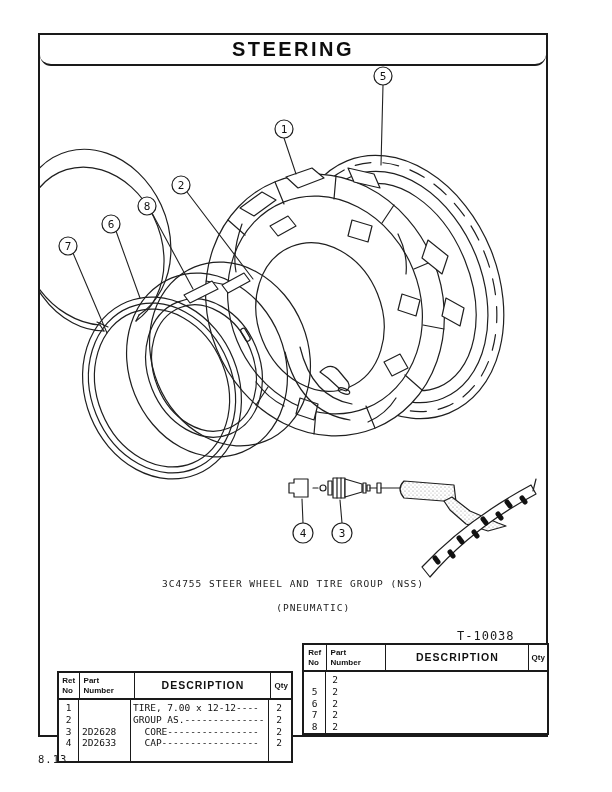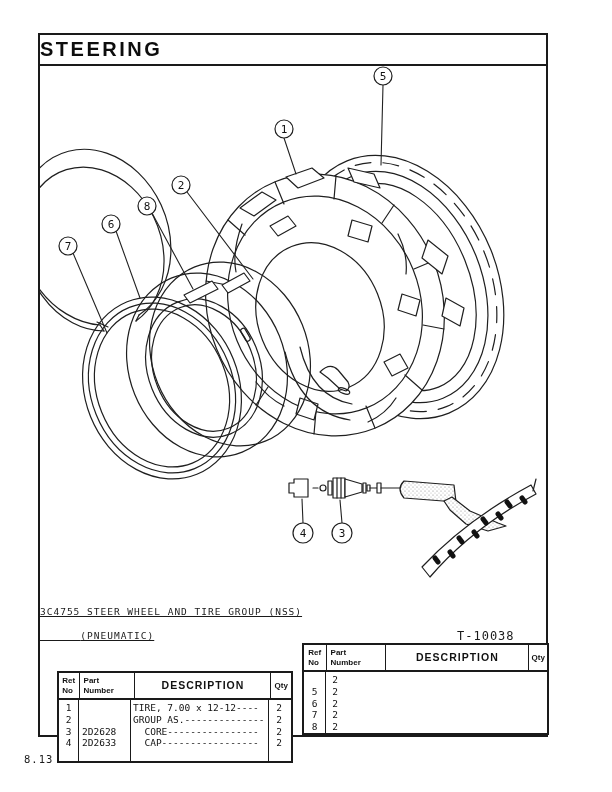--- a/index.html
+++ b/index.html
@@ -6,30 +6,30 @@
   .page{
     position:relative;width:612px;height:792px;background:#ffffff;
     font-family:"DejaVu Sans Mono",monospace;color:#111;overflow:hidden;
   }
   .frame{
     position:absolute;left:38px;top:33px;width:506px;height:700px;
     border:2px solid #1a1a1a;background:#fff;
   }
   .titlebar{
     position:absolute;left:0;top:0;width:100%;height:29px;
-    border-bottom:2px solid #1a1a1a;display:flex;align-items:center;justify-content:flex-start;
+    border-bottom:2px solid #1a1a1a;display:flex;align-items:center;justify-content:center;border-radius:11px;
   }
   .titlebar .t{
     font-family:"Liberation Sans",sans-serif;font-weight:bold;font-size:20px;
     letter-spacing:2.5px;color:#0d0d0d;
   }
   .figsvg{position:absolute;left:0px;top:31px;width:502px;height:540px;}
   .caption{
-    position:absolute;left:0;top:571px;width:100%;text-align:left;
-    font-size:9.5px;letter-spacing:1px;line-height:12px;color:#1a1a1a;white-space:pre;text-decoration:underline;
+    position:absolute;left:0;top:543px;width:100%;text-align:center;
+    font-size:9.5px;letter-spacing:1px;line-height:12px;color:#1a1a1a;white-space:pre;
   }
   .fignum{
     position:absolute;left:417px;top:594px;font-size:12px;letter-spacing:1px;color:#1a1a1a;
   }
   
   .ptable{position:absolute;border:2px solid #1a1a1a;background:#fff;}
   .ptable.left{left:17px;top:608px;width:232px;margin-top:28px;}
   .ptable.right{left:262px;top:608px;width:243px;}
   .thead{display:flex;border-bottom:2px solid #1a1a1a;height:25px;
          font-family:"Liberation Sans",sans-serif;font-weight:bold;}
@@ -42,21 +42,21 @@
   .bcol:last-child{border-right:none;}
   .cell{height:11.8px;line-height:11.8px;font-size:9.5px;white-space:pre;overflow:hidden;}
   .c-ref .cell{text-align:center;}
   .c-part .cell{padding-left:3px;}
   .c-desc .cell{padding-left:2px;}
   .c-qty .cell{text-align:center;}
   .w-ref{width:20px;}  .w-part{width:52px;} .w-desc{width:138px;} .w-qty{width:20px;}
   .ptable.right .w-ref{width:22px;} .ptable.right .w-part{width:56px;}
   .ptable.right .w-desc{width:145px;} .ptable.right .w-qty{width:18px;}
   .pagenum{
-    position:absolute;left:24px;top:753px;font-size:10.5px;letter-spacing:1px;color:#1a1a1a;text-align:right;
+    position:absolute;left:38px;top:753px;font-size:10.5px;letter-spacing:1px;color:#1a1a1a;text-align:right;
   }
   svg text.callout-n{font-family:"DejaVu Sans Mono",monospace;font-size:11px;fill:#111;}
 </style>
 </head>
 <body>
 
 <div class="page">
   <div class="frame">
 
     <div class="titlebar">

